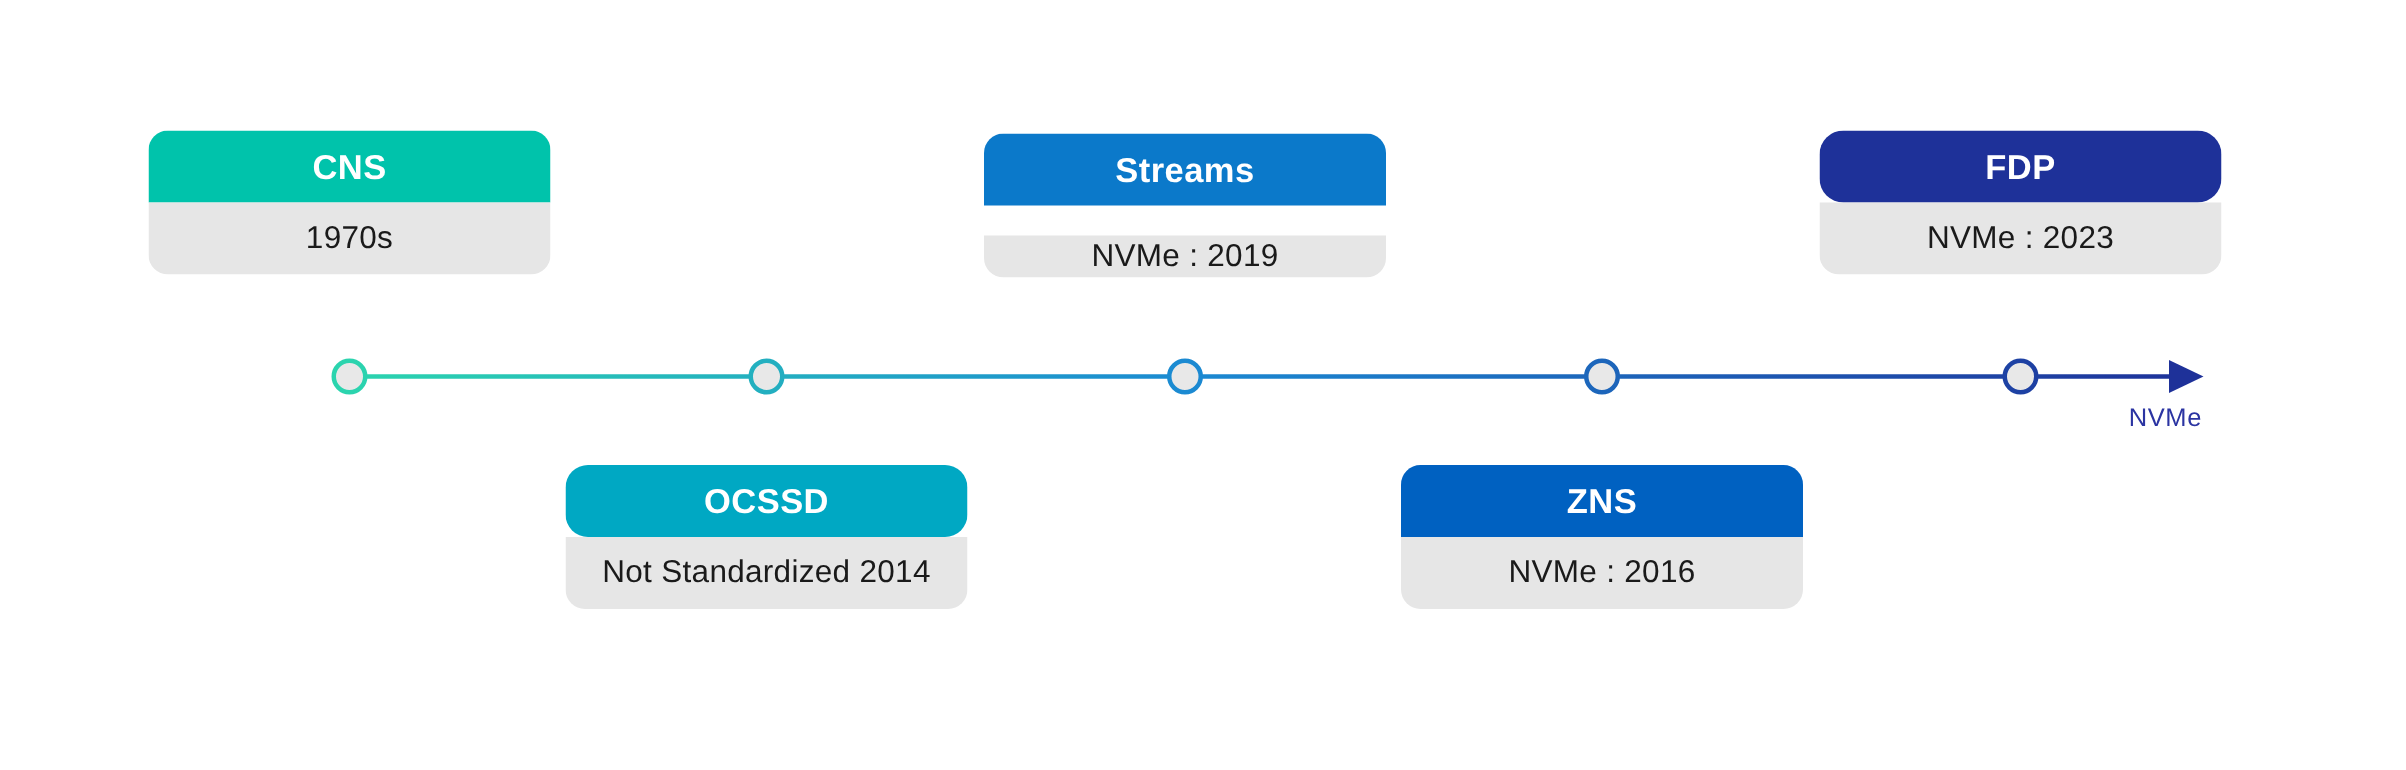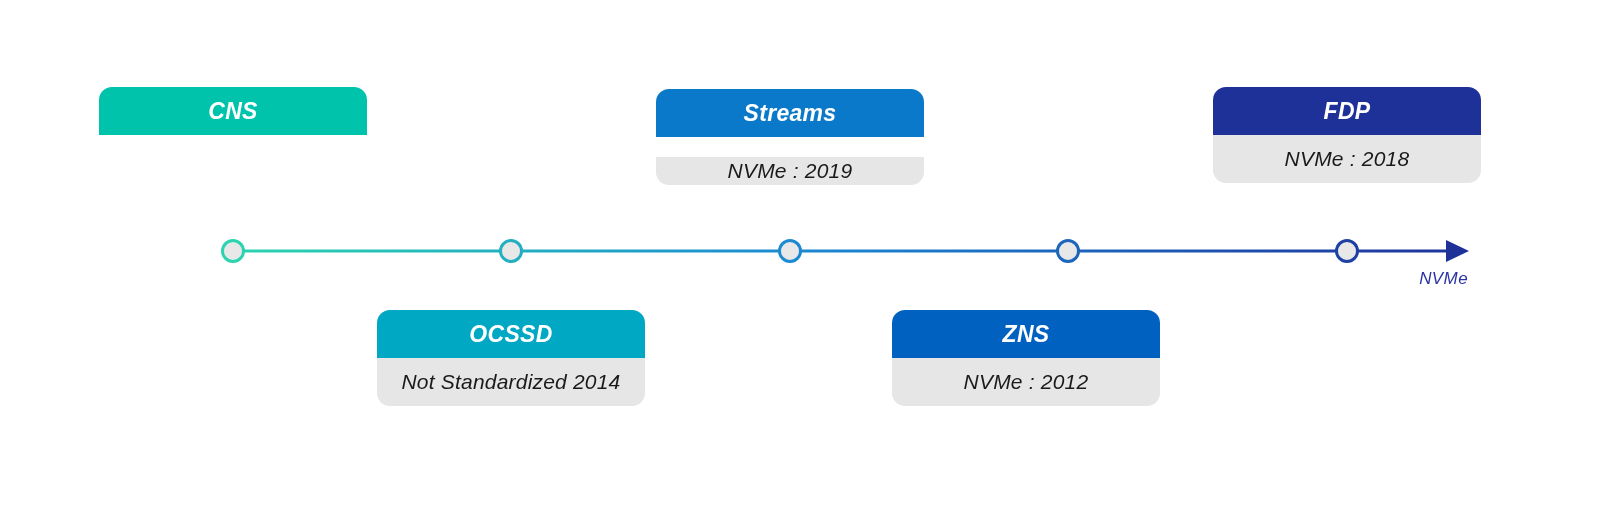--- a/index.html
+++ b/index.html
@@ -6,21 +6,20 @@
   html, body { background: #ffffff; }
   body {
     font-family: "Liberation Sans", "DejaVu Sans", sans-serif;
     width: 1604px; height: 513px;
     position: relative; overflow: hidden;
   }
   .canvas {
     position: absolute; left: 0; top: 0;
     width: 1604px; height: 450px;
     background: var(--bg, #ffffff);
-    font-style: italic;
   }
   .card {
     position: absolute;
     width: 268px; height: 96px;
     border-radius: 13px;
     overflow: hidden;
     display: flex; flex-direction: column;
   }
   .card-header {
     height: 48px;
@@ -35,49 +34,50 @@
     display: flex; align-items: center; justify-content: center;
     color: var(--card-text, #1a1a1a);
     font-size: 21px;
     letter-spacing: 0.2px;
   }
   
   .pos-cns     { left: 99px;   top: 87px;  }
   .pos-streams { left: 656px;  top: 89px; gap: 20px;  }
   .pos-fdp     { left: 1213px; top: 87px;  }
   .pos-ocssd   { left: 377px;  top: 310px; }
-  .pos-zns     { left: 892px;  top: 310px; }
+  .pos-zns     { left: 934px;  top: 310px; }
   .timeline-svg { position: absolute; left: 0; top: 0; }
   .time-label {
     position: absolute;
     left: 1392px; top: 269px;
     width: 76px;
     text-align: right;
     font-size: 17px;
     color: var(--time-label, #2b34a2);
     letter-spacing: 0.4px;
   }
 </style>
 </head>
 <body style="--bg: #ffffff; --card-body: #e6e6e6; --card-text: #1a1a1a; --header-text: #ffffff; --time-label: #2b34a2;">
 
 <div class="canvas">
 
   <div class="card pos-cns">
     <div class="card-header" style="background: rgb(0, 195, 171);">CNS</div>
+    <div class="card-body">1970s</div>
   </div>
 
   <div class="card pos-streams">
     <div class="card-header" style="background: rgb(11, 121, 202);">Streams</div>
     <div class="card-body">NVMe : 2019</div>
   </div>
 
   <div class="card pos-fdp">
-    <div class="card-header" style="background: rgb(30, 49, 153);">FDP</div>
-    <div class="card-body">NVMe : 2018</div>
+    <div class="card-header" style="background: rgb(30, 49, 153); border-radius: 16px;">FDP</div>
+    <div class="card-body">NVMe : 2023</div>
   </div>
 
   <svg class="timeline-svg" width="1604" height="513" viewBox="0 0 1604 513">
     <defs>
       <linearGradient id="tl-grad" gradientUnits="userSpaceOnUse" x1="233" y1="251" x2="1469" y2="251">
         <stop id="grad-stop-start" offset="0" stop-color="#2bd4ae"></stop>
         <stop id="grad-stop-mid" offset="0.45" stop-color="#1b8ad2"></stop>
         <stop id="grad-stop-end" offset="1" stop-color="#1e3199"></stop>
       </linearGradient>
     </defs>
@@ -86,22 +86,22 @@
     <circle class="tl-node" cx="233" cy="251" r="10.5" stroke="url(#tl-grad)" stroke-width="3" fill="#e8e8e8"></circle>
     <circle class="tl-node" cx="511" cy="251" r="10.5" stroke="url(#tl-grad)" stroke-width="3" fill="#e8e8e8"></circle>
     <circle class="tl-node" cx="790" cy="251" r="10.5" stroke="url(#tl-grad)" stroke-width="3" fill="#e8e8e8"></circle>
     <circle class="tl-node" cx="1068" cy="251" r="10.5" stroke="url(#tl-grad)" stroke-width="3" fill="#e8e8e8"></circle>
     <circle class="tl-node" cx="1347" cy="251" r="10.5" stroke="url(#tl-grad)" stroke-width="3" fill="#e8e8e8"></circle>
   </svg>
 
   <div class="time-label">NVMe</div>
 
   <div class="card pos-ocssd">
-    <div class="card-header" style="background: rgb(0, 168, 195);">OCSSD</div>
+    <div class="card-header" style="background: rgb(0, 168, 195); border-radius: 15px;">OCSSD</div>
     <div class="card-body">Not Standardized 2014</div>
   </div>
 
   <div class="card pos-zns">
     <div class="card-header" style="background: rgb(0, 97, 193);">ZNS</div>
-    <div class="card-body">NVMe : 2012</div>
+    <div class="card-body">NVMe : 2016</div>
   </div>
 
 </div>
 
 </body></html>

